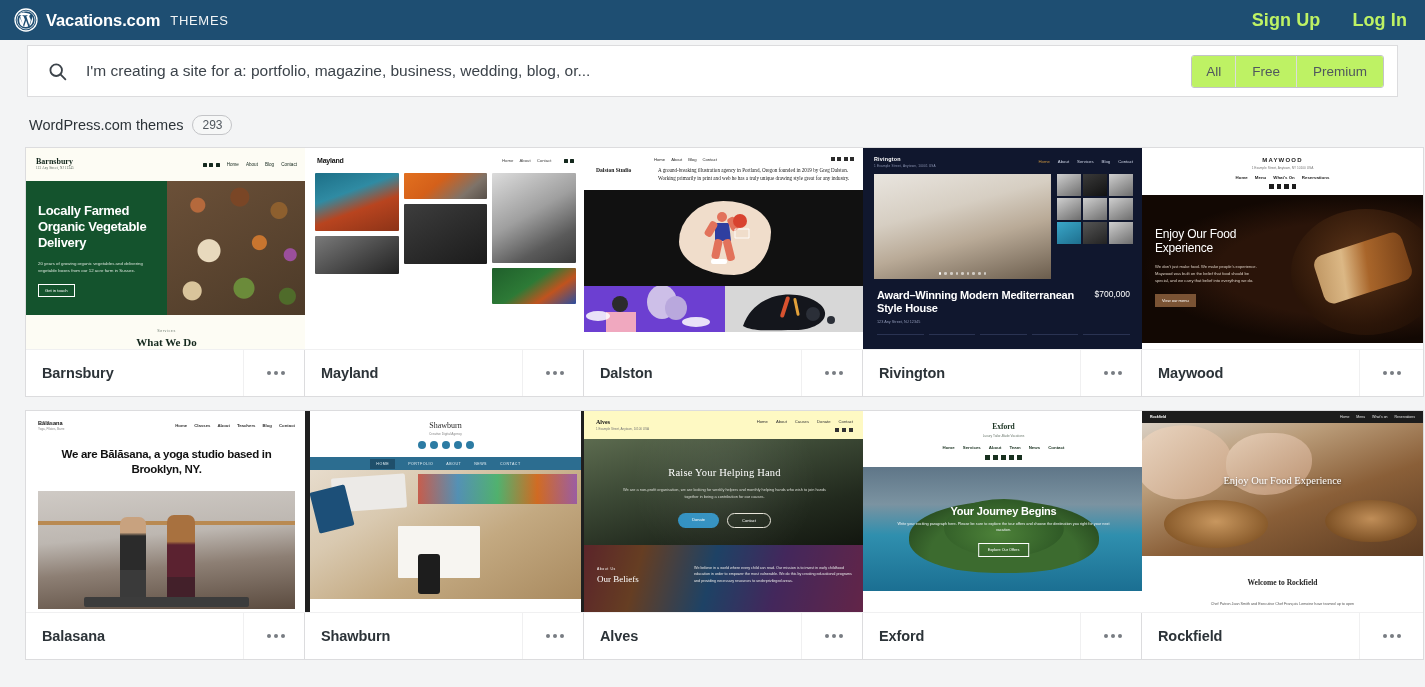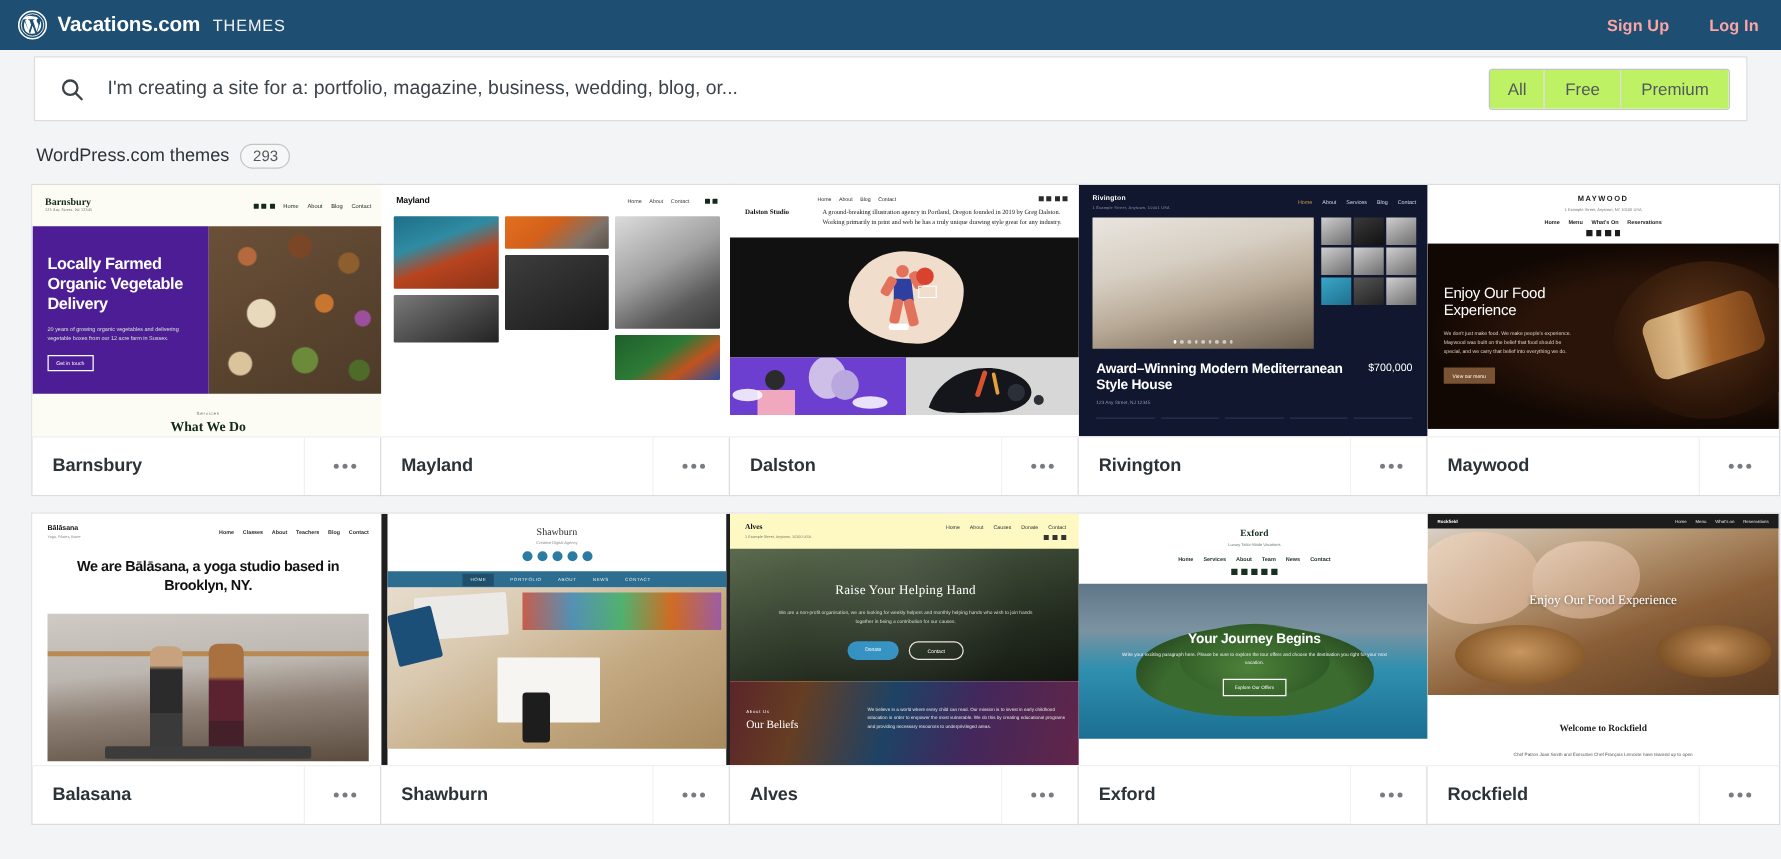--- a/index.html
+++ b/index.html
@@ -20,21 +20,21 @@
     align-items: center;
     padding: 0 18px 0 14px;
     color: #fff;
   }
   .brand { display: flex; align-items: center; gap: 8px; }
   .wp-logo { width: 24px; height: 24px; display: block; }
   .brand-name { font-size: 16.5px; font-weight: bold; letter-spacing: -0.1px; color: #fff; }
   .brand-sub { font-size: 13px; font-weight: normal; letter-spacing: 0.7px; color: #f0f3f5; margin-left: 2px; }
   .masthead-spacer { flex: 1; }
   .masthead-links { display: flex; align-items: center; gap: 32px; }
-  .masthead-link { font-size: 13px; color: #fca5a5; text-decoration: none; font-weight: bold; letter-spacing: 0.1px; }
+  .masthead-link { font-size: 18px; color: #bef264; text-decoration: none; font-weight: bold; letter-spacing: 0.1px; }
 
   
   .search-wrap {
     margin: 5px 27px 0 27px;
     background: #fff;
     border: 1px solid #dcdcde;
     height: 52px;
     display: flex;
     align-items: center;
     padding: 0 13px 0 0;
@@ -144,21 +144,21 @@
 
   
   .t-barnsbury { background: #fdfcf4; }
   .bb-head { height: 33px; display: flex; align-items: center; justify-content: space-between; padding: 0 10px; background:#fdfcf4; }
   .bb-logo { font-size: 8px; font-weight: bold; color: #14281d; font-family: "Liberation Serif", serif; line-height: 1.1; }
   .bb-logo small { display: block; font-size: 3.2px; font-weight: normal; color: #4a5a50; letter-spacing: .2px; }
   .bb-nav { display: flex; gap: 7px; font-size: 4.6px; color: #14281d; align-items: center; }
   .bb-soc { display: flex; gap: 2.5px; margin-left: 6px; }
   .bb-soc i { width: 4px; height: 4px; background: #14281d; display: block; border-radius: .5px; }
   .bb-hero { height: 134px; display: flex; }
-  .bb-left { width: 50%; background: #4c1d95; padding: 22px 12px 0 12px; color: #fff; }
+  .bb-left { width: 50%; background: #14532d; padding: 22px 12px 0 12px; color: #fff; }
   .bb-h1 { font-size: 13px; font-weight: bold; line-height: 1.22; letter-spacing: -0.3px; }
   .bb-p { font-size: 4.4px; line-height: 1.65; margin-top: 9px; color: #d5e2d7; }
   .bb-btn { margin-top: 10px; border: 1px solid #fff; display: inline-block; padding: 3px 6px; font-size: 4.2px; }
   .bb-right { width: 50%; background:
      radial-gradient(circle at 22% 18%, #b5693c 0 7px, transparent 8px),
      radial-gradient(circle at 52% 12%, #7a4626 0 9px, transparent 10px),
      radial-gradient(circle at 80% 22%, #8d5f2e 0 8px, transparent 9px),
      radial-gradient(circle at 30% 52%, #e8d9bd 0 11px, transparent 12px),
      radial-gradient(circle at 66% 46%, #c8752f 0 7px, transparent 8px),
      radial-gradient(circle at 88% 55%, #9b4f9c 0 6px, transparent 7px),

